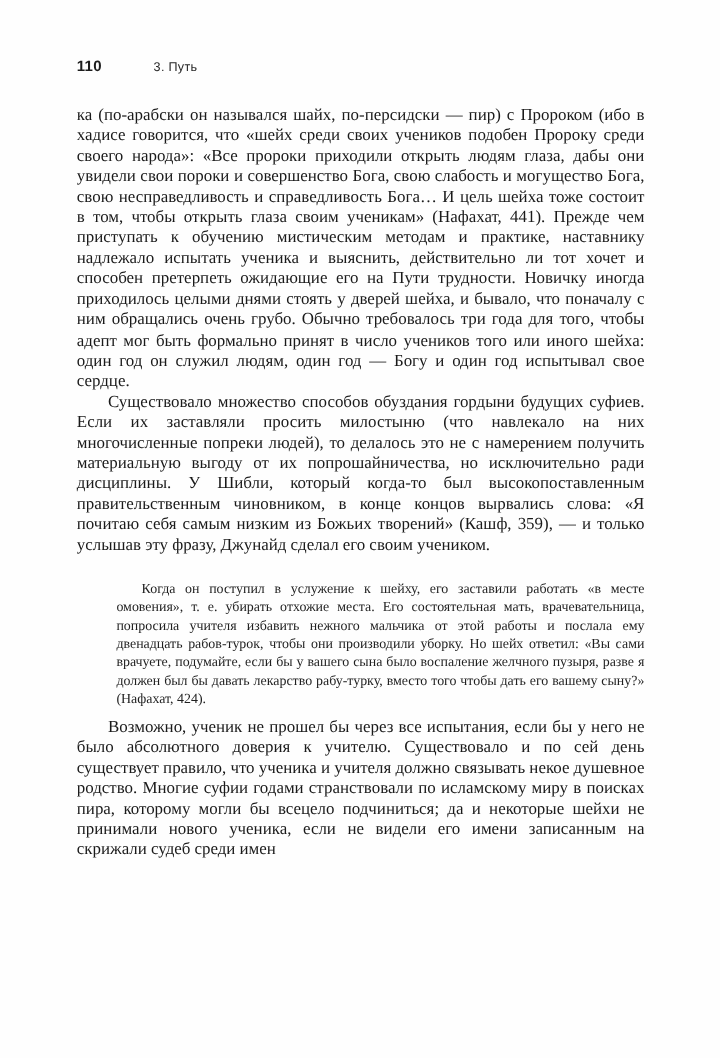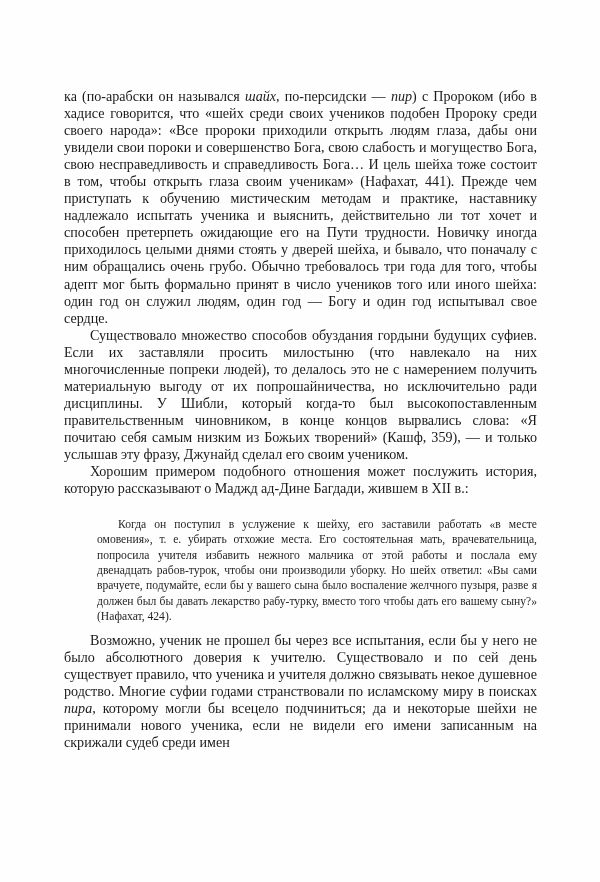--- a/index.html
+++ b/index.html
@@ -68,35 +68,37 @@
   blockquote.quote {
     margin: 20px 0 8px 0;
     padding: 0 0 0 33px;
     font-size: 11.6px;
     line-height: 15.3px;
     text-align: justify;
     text-indent: 21px;
     color: #1f1f1f;
   }
   .it {
-    font-style: italic;
   }
 </style>
 </head>
 <body>
 
 <div class="page">
 
+  <div class="running-head">
+    <span class="folio">110</span>
+    <span class="chapter-title">3. Путь</span>
+  </div>
 
   <div class="textblock">
 
     <p class="body-par no-indent"><span>ка (по-арабски он назывался </span><span class="it">шайх</span><span>, по-персидски — </span><span class="it">пир</span><span>) с Пророком (ибо в хадисе говорится, что «шейх среди своих учеников подобен Пророку среди своего народа»: «Все пророки приходили открыть людям глаза, дабы они увидели свои пороки и совершенство Бога, свою слабость и могущество Бога, свою несправедливость и справедливость Бога… И цель шейха тоже состоит в том, чтобы открыть глаза своим ученикам» (Нафахат, 441). Прежде чем приступать к обучению мистическим методам и практике, наставнику надлежало испытать ученика и выяснить, действительно ли тот хочет и способен претерпеть ожидающие его на Пути трудности. Новичку иногда приходилось целыми днями стоять у дверей шейха, и бывало, что поначалу с ним обращались очень грубо. Обычно требовалось три года для того, чтобы адепт мог быть формально принят в число учеников того или иного шейха: один год он служил людям, один год — Богу и один год испытывал свое сердце.</span></p>
 
     <p class="body-par">Существовало множество способов обуздания гордыни будущих суфиев. Если их заставляли просить милостыню (что навлекало на них многочисленные попреки людей), то делалось это не с намерением получить материальную выгоду от их попрошайничества, но исключительно ради дисциплины. У Шибли, который когда-то был высокопоставленным правительственным чиновником, в конце концов вырвались слова: «Я почитаю себя самым низким из Божьих творений» (Кашф, 359), — и только услышав эту фразу, Джунайд сделал его своим учеником.</p>
 
-    <p class="body-par">Хорошим примером подобного отношения может послужить история, которую рассказывают о Маджд ад-Дине Багдади, жившем в XII в.:</p>
 
     <blockquote class="quote">Когда он поступил в услужение к шейху, его заставили работать «в месте омовения», т. е. убирать отхожие места. Его состоятельная мать, врачевательница, попросила учителя избавить нежного мальчика от этой работы и послала ему двенадцать рабов-турок, чтобы они производили уборку. Но шейх ответил: «Вы сами врачуете, подумайте, если бы у вашего сына было воспаление желчного пузыря, разве я должен был бы давать лекарство рабу-турку, вместо того чтобы дать его вашему сыну?» (Нафахат, 424).</blockquote>
 
     <p class="body-par"><span>Возможно, ученик не прошел бы через все испытания, если бы у него не было абсолютного доверия к учителю. Существовало и по сей день существует правило, что ученика и учителя должно связывать некое душевное родство. Многие суфии годами странствовали по исламскому миру в поисках </span><span class="it">пира</span><span>, которому могли бы всецело подчиниться; да и некоторые шейхи не принимали нового ученика, если не видели его имени записанным на скрижали судеб среди имен</span></p>
 
   </div>
 </div>
 
 </body></html>

